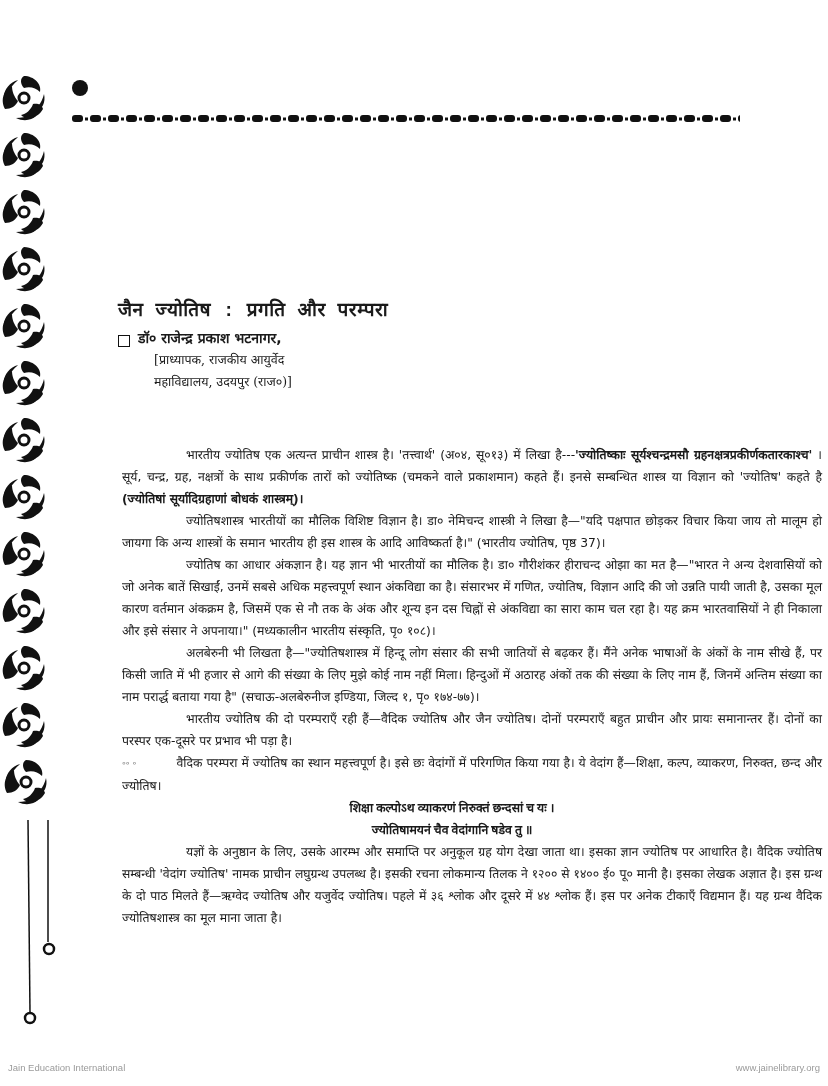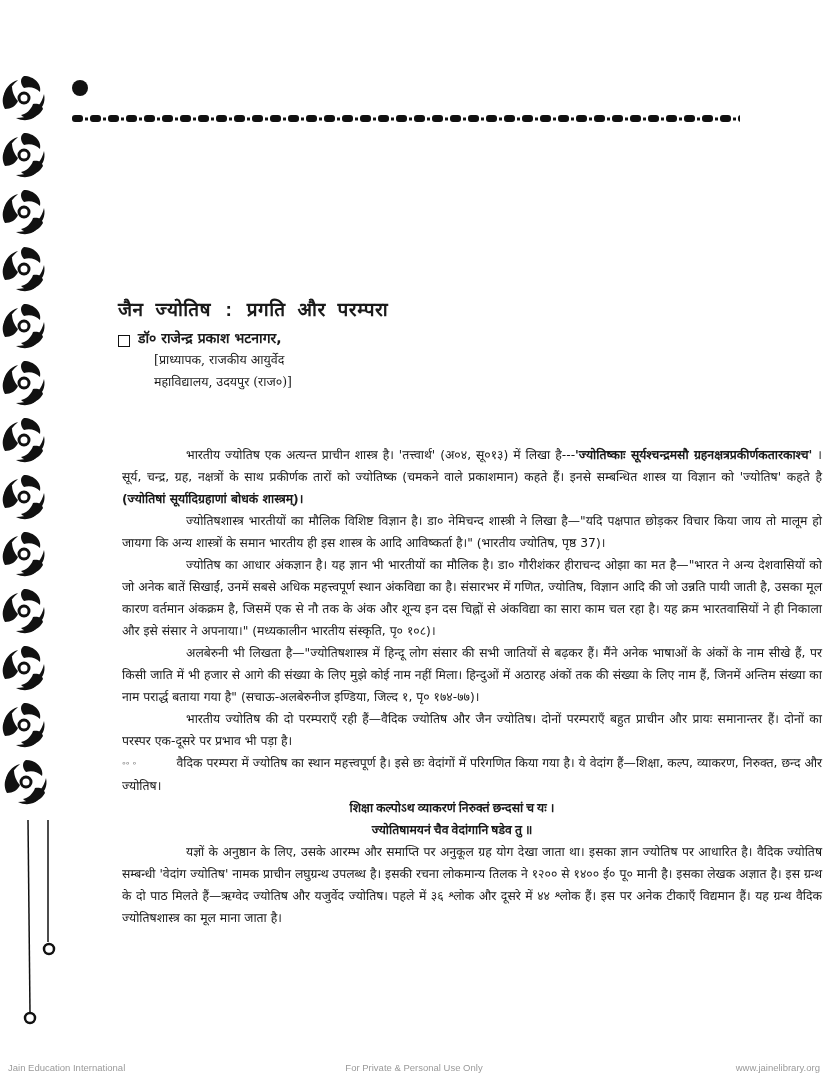--- a/index.html
+++ b/index.html
@@ -103,15 +103,14 @@
   <p class="noindent" style="text-indent:0;">
     <span class="marginal">॰॰ ॰</span><span>वैदिक परम्परा में ज्योतिष का स्थान महत्त्वपूर्ण है। इसे छः वेदांगों में परिगणित किया गया है। ये वेदांग हैं—शिक्षा, कल्प, व्याकरण, निरुक्त, छन्द और ज्योतिष।</span>
   </p>
   <p class="verse">शिक्षा कल्पोऽथ व्याकरणं निरुक्तं छन्दसां च यः ।</p>
   <p class="verse">ज्योतिषामयनं चैव वेदांगानि षडेव तु ॥</p>
   <p>यज्ञों के अनुष्ठान के लिए, उसके आरम्भ और समाप्ति पर अनुकूल ग्रह योग देखा जाता था। इसका ज्ञान ज्योतिष पर आधारित है। वैदिक ज्योतिष सम्बन्धी 'वेदांग ज्योतिष' नामक प्राचीन लघुग्रन्थ उपलब्ध है। इसकी रचना लोकमान्य तिलक ने १२०० से १४०० ई० पू० मानी है। इसका लेखक अज्ञात है। इस ग्रन्थ के दो पाठ मिलते हैं—ऋग्वेद ज्योतिष और यजुर्वेद ज्योतिष। पहले में ३६ श्लोक और दूसरे में ४४ श्लोक हैं। इस पर अनेक टीकाएँ विद्यमान हैं। यह ग्रन्थ वैदिक ज्योतिषशास्त्र का मूल माना जाता है।</p>
 </div>
 
 <div class="footer">
   <span class="f-left">Jain Education International</span>
-  <span class="f-center">For Private &amp; Personal Use Only</span>
   <span class="f-right">www.jainelibrary.org</span>
 </div>
 
 </body></html>

